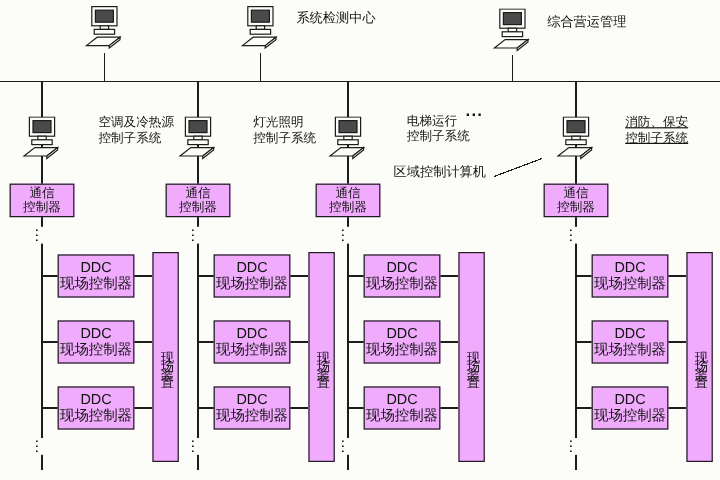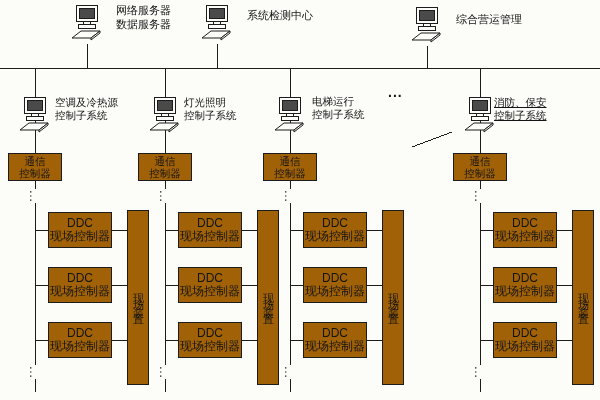--- a/index.html
+++ b/index.html
@@ -6,33 +6,33 @@
   html,body { background:#ffffff; }
   .canvas {
     position:relative; width:600px; height:400px;
     background:#fcfcf9; overflow:hidden;
     font-family:"Liberation Sans","DejaVu Sans",sans-serif;
     color:#141414;
   }
   svg.wires { position:absolute; left:0; top:0; }
   svg.wires line { stroke:#1c1c1c; stroke-width:1; shape-rendering:crispEdges; }
   .box {
-    position:absolute; border:1px solid #1c1c1c; background:#a16207;
+    position:absolute; border:1px solid #1c1c1c; background:#f0abfc;
     display:flex; align-items:center; justify-content:center;
     text-align:center; white-space:pre-line;
   }
   .comm  { width:54px; height:28px; font-size:10.5px; line-height:12.5px; }
   .ddc   { width:64px; height:36px; font-size:12px; line-height:13px; }
   .field {
     width:22px; height:175px;
     writing-mode:vertical-rl; text-orientation:upright;
     font-size:11px; letter-spacing:7px;
   }
   .label { position:absolute; white-space:pre-line; font-size:11px; line-height:13.5px; }
-  .label.small { font-size:10.5px; line-height:13px; }
+  .label.small { font-size:10.5px; line-height:13px;margin-left:27px; }
   .hdots { position:absolute; font-size:14px; font-weight:bold; letter-spacing:1px; }
   .vdots {
     position:absolute; width:14px; height:14px;
     display:flex; align-items:center; justify-content:center;
     font-size:13px; transform:rotate(90deg);
     background:#fcfcf9;
   }
   .pc { position:absolute; width:34px; height:40px; }
 </style>
 </head>
@@ -111,22 +111,20 @@
   <svg width="34" height="40" viewBox="0 0 34 40" aria-hidden="true">
     <rect x="6.5" y="0.5" width="21" height="16" fill="#fcfcf9" stroke="#1c1c1c"></rect>
     <rect x="9.5" y="3.5" width="15" height="10" fill="#4a4a4a" stroke="#1c1c1c"></rect>
     <rect x="13.5" y="16.5" width="7" height="3" fill="#fcfcf9" stroke="#1c1c1c"></rect>
     <rect x="8.5" y="19.5" width="17" height="4" fill="#fcfcf9" stroke="#1c1c1c"></rect>
     <path d="M2 33 L11 26 L30 26 L21 33 Z" fill="#fcfcf9" stroke="#1c1c1c"></path>
     <path d="M21 33 L30 26 L30 28 L21 35 Z" fill="#fcfcf9" stroke="#1c1c1c"></path>
   </svg>
 </div>
 
-  <div class="label" style="left:116px; top:4px;">网络服务器
-数据服务器</div>
   <div class="label" style="left:247px; top:9px;">系统检测中心</div>
   <div class="label" style="left:456px; top:13px;">综合营运管理</div>
 
   <div class="pc" style="left:18px;  top:97px;">
   <svg width="34" height="40" viewBox="0 0 34 40" aria-hidden="true">
     <rect x="6.5" y="0.5" width="21" height="16" fill="#fcfcf9" stroke="#1c1c1c"></rect>
     <rect x="9.5" y="3.5" width="15" height="10" fill="#4a4a4a" stroke="#1c1c1c"></rect>
     <rect x="13.5" y="16.5" width="7" height="3" fill="#fcfcf9" stroke="#1c1c1c"></rect>
     <rect x="8.5" y="19.5" width="17" height="4" fill="#fcfcf9" stroke="#1c1c1c"></rect>
     <path d="M2 33 L11 26 L30 26 L21 33 Z" fill="#fcfcf9" stroke="#1c1c1c"></path>
@@ -167,20 +165,21 @@
   <div class="label small" style="left:55px;  top:96px;">空调及冷热源
 控制子系统</div>
   <div class="label small" style="left:184px; top:96px;">灯光照明
 控制子系统</div>
   <div class="label small" style="left:312px; top:96px;font-family:Liberation Mono, monospace;">电梯运行
 控制子系统</div>
   <div class="hdots" style="left:388px; top:84px;">...</div>
   <div class="label small" style="left:494px; top:96px;text-decoration:underline;">消防、保安
 控制子系统</div>
 
+  <div class="label" style="left:328px; top:138px;">区域控制计算机</div>
 
   <div class="box comm" style="left:8px;   top:153px;">通信
 控制器</div>
   <div class="box comm" style="left:138px; top:153px;">通信
 控制器</div>
   <div class="box comm" style="left:263px; top:153px;">通信
 控制器</div>
   <div class="box comm" style="left:453px; top:153px;">通信
 控制器</div>
 

